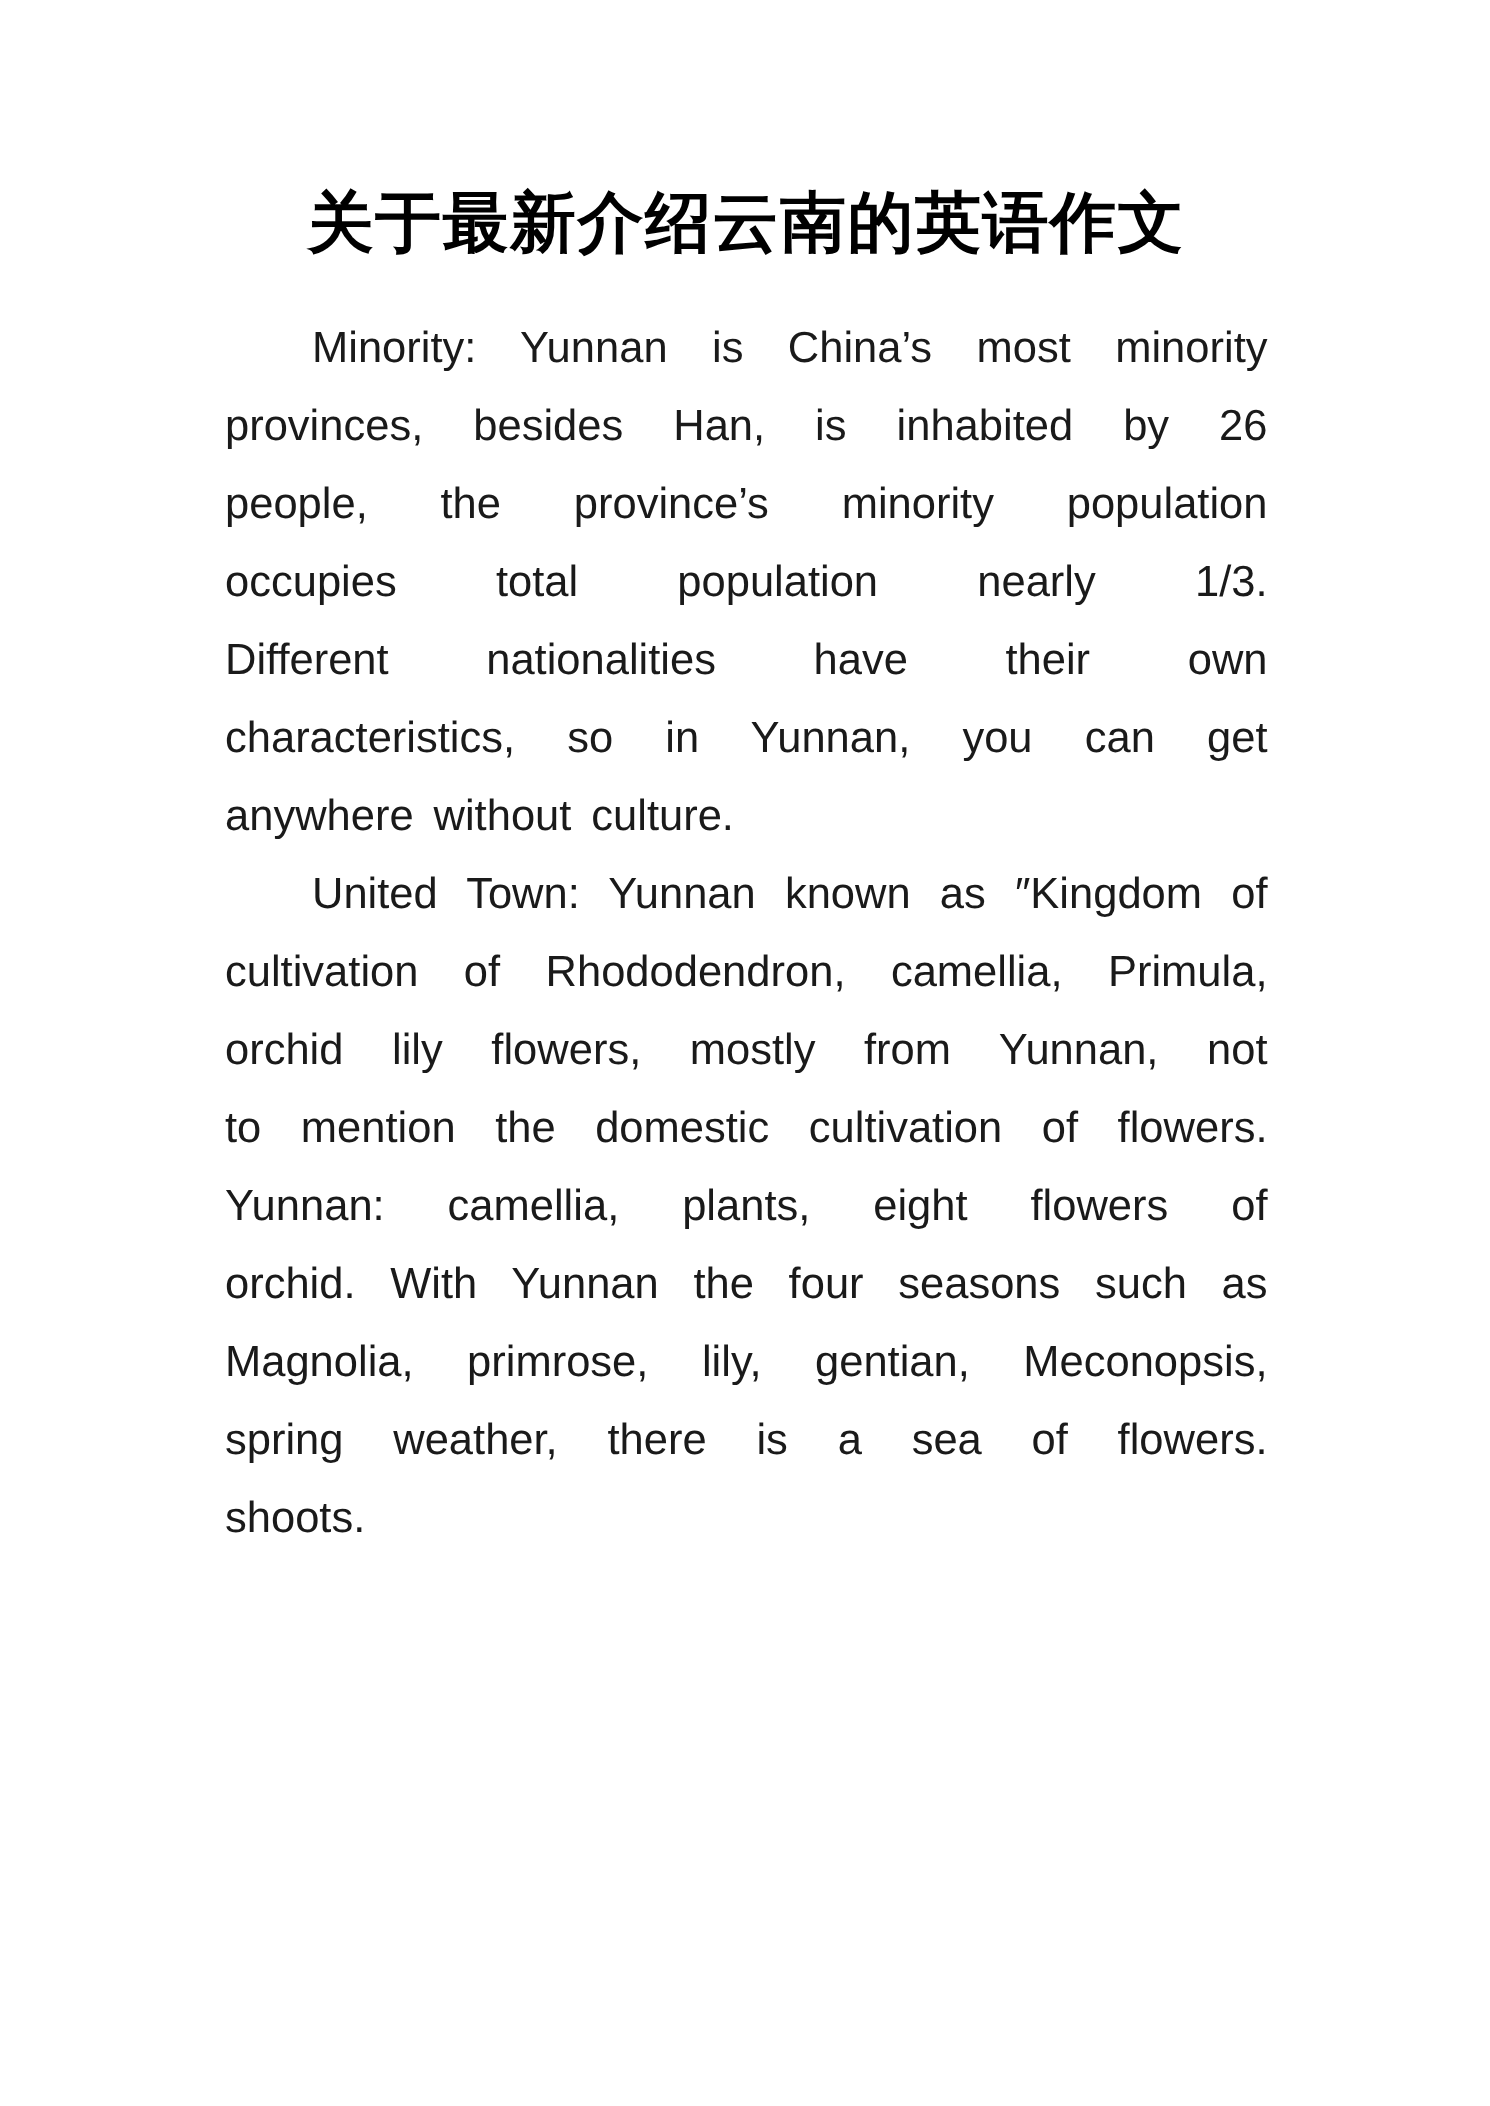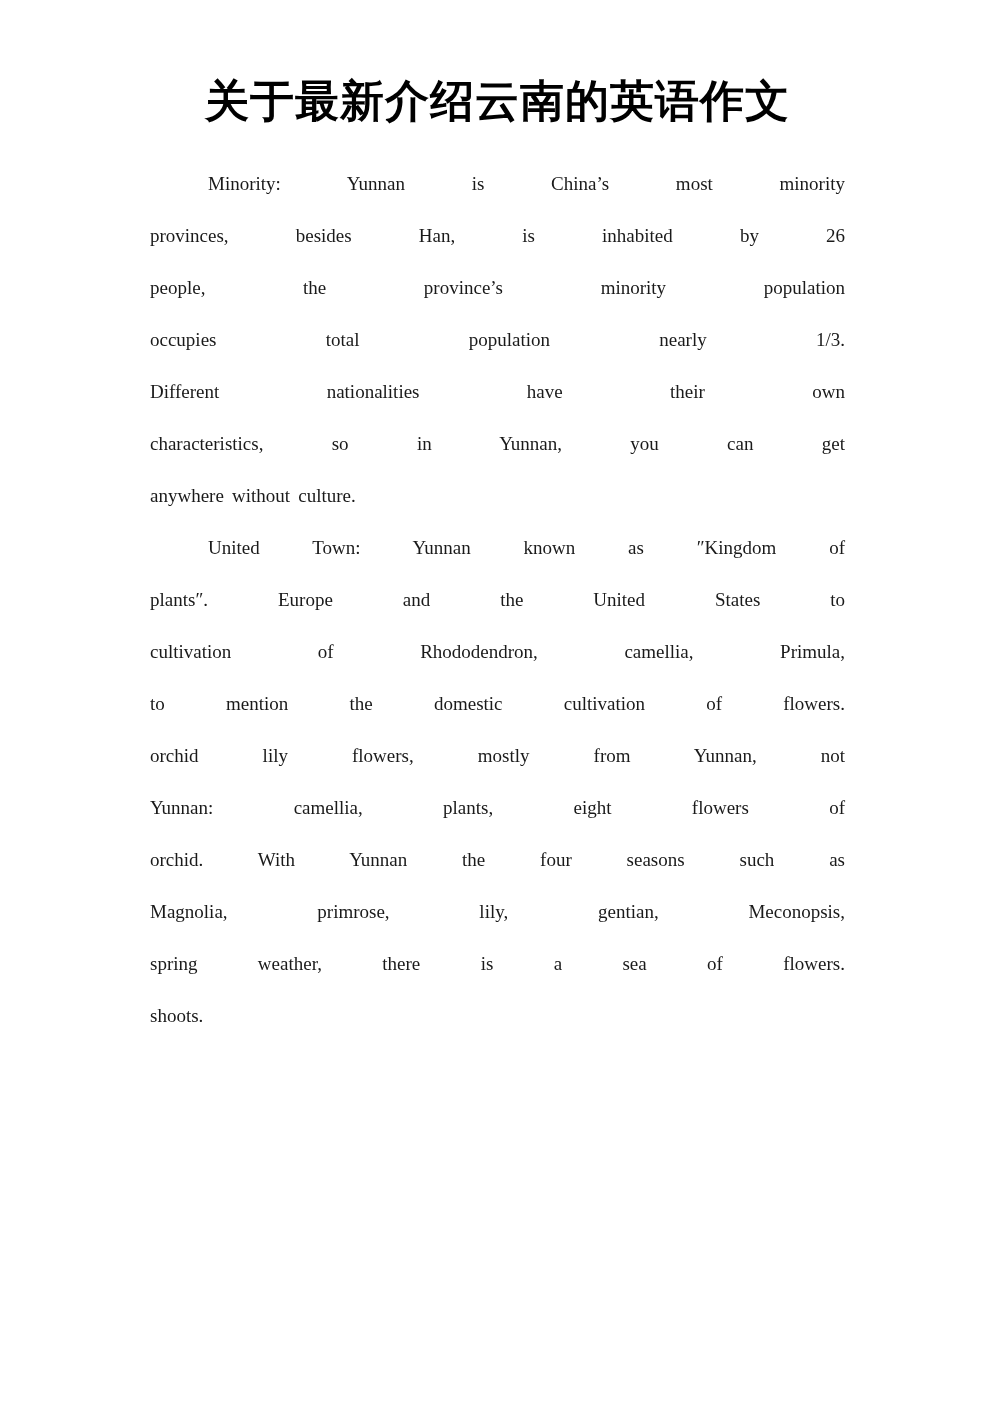--- a/index.html
+++ b/index.html
@@ -10,35 +10,35 @@
   .page {
     position: relative;
     width: 993px;
     height: 1404px;
     margin: 0 auto;
     background: #ffffff;
     overflow: hidden;
     color: #111111;
   }
   .doc {
-    padding: 68px 148px 0 150px;
+    padding: 116px 148px 0 150px;
   }
   .title {
     margin: 0 0 24px 0;
     font-family: "Liberation Sans", "DejaVu Sans", sans-serif;
     font-weight: bold;
     font-size: 44px;
     line-height: 66px;
     text-align: center;
     letter-spacing: 1px;
     color: #000000;
   }
   .body-text {
-    font-family: Liberation Serif, serif;
-    font-size: 19px;
+    font-family: Liberation Sans, sans-serif;
+    font-size: 29px;
     color: #1a1a1a;
   }
   .line {
     line-height: 52px;
     text-align: justify;
     text-align-last: justify;
     white-space: normal;
   }
   .line.left {
     text-align: left;
@@ -64,24 +64,23 @@
         <div class="line">provinces, besides Han, is inhabited by 26</div>
         <div class="line">people, the province’s minority population</div>
         <div class="line">occupies total population nearly 1/3.</div>
         <div class="line">Different nationalities have their own</div>
         <div class="line">characteristics, so in Yunnan, you can get</div>
         <div class="line left">anywhere without culture.</div>
       </div>
 
       <div class="paragraph">
         <div class="line indent">United Town: Yunnan known as ″Kingdom of</div>
-        <div class="line">plants″. Europe and the United States to</div>
         <div class="line">cultivation of Rhododendron, camellia, Primula,</div>
+        <div class="line">orchid lily flowers, mostly from Yunnan, not</div>
         <div class="line">to mention the domestic cultivation of flowers.</div>
-        <div class="line">orchid lily flowers, mostly from Yunnan, not</div>
         <div class="line">Yunnan: camellia, plants, eight flowers of</div>
         <div class="line">orchid. With Yunnan the four seasons such as</div>
         <div class="line">Magnolia, primrose, lily, gentian, Meconopsis,</div>
         <div class="line">spring weather, there is a sea of flowers.</div>
         <div class="line left">shoots.</div>
       </div>
 
 
     </div>
   </div>

